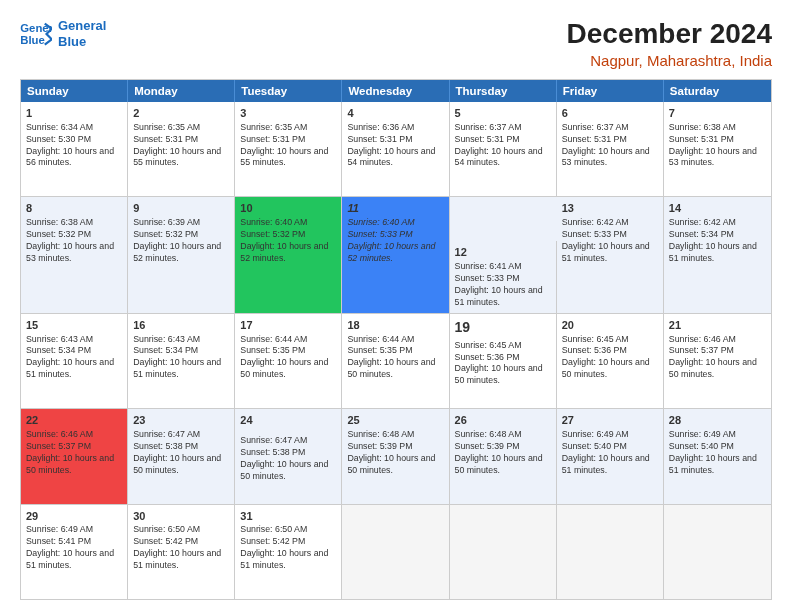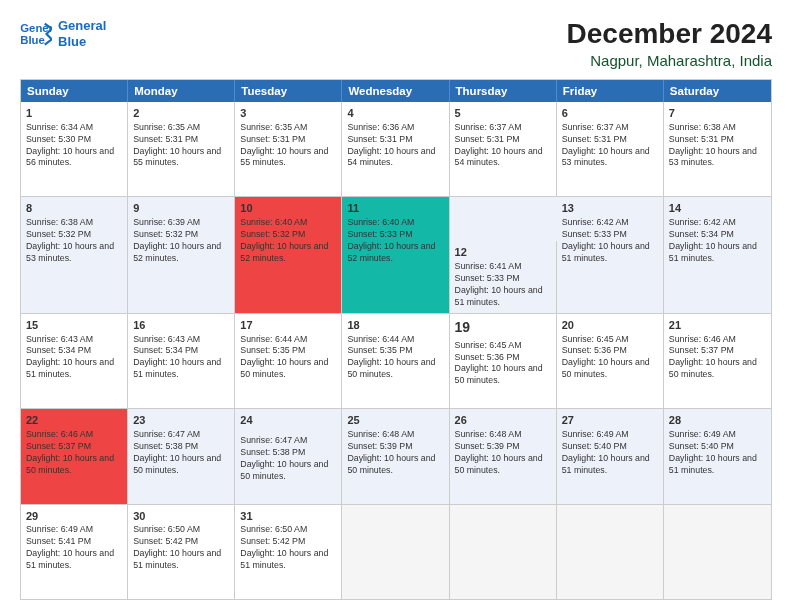--- a/index.html
+++ b/index.html
@@ -35,21 +35,21 @@
     .title-block {
       text-align: right;
     }
     .main-title {
       font-size: 28px;
       font-weight: bold;
       color: #222;
     }
     .subtitle {
       font-size: 15px;
-      color: #14532d;
+      color: #c2410c;
       margin-top: 2px;
     }
     .calendar {
       flex: 1;
       display: flex;
       flex-direction: column;
       border: 1px solid #ccc;
     }
     .cal-header {
       display: grid;
@@ -180,27 +180,27 @@
             <span style="display:block;">Sunrise: 6:38 AM</span>
             <span style="display:block;">Sunset: 5:32 PM</span>
             <span style="display:block;">Daylight: 10 hours and 53 minutes.</span>
           </div>
           <div class="cal-cell" style="background: rgb(237, 242, 250);">
             <span class="day-num" style="font-size:11px;font-weight:bold;display:block;margin-bottom:1px;">9</span>
             <span style="display:block;">Sunrise: 6:39 AM</span>
             <span style="display:block;">Sunset: 5:32 PM</span>
             <span style="display:block;">Daylight: 10 hours and 52 minutes.</span>
           </div>
-          <div class="cal-cell" style="background: #ef4444;">
+          <div class="cal-cell" style="background: #22c55e;">
             <span class="day-num" style="font-size:11px;font-weight:bold;display:block;margin-bottom:1px;">10</span>
             <span style="display:block;">Sunrise: 6:40 AM</span>
             <span style="display:block;">Sunset: 5:32 PM</span>
             <span style="display:block;">Daylight: 10 hours and 52 minutes.</span>
           </div>
-          <div class="cal-cell" style="background: #14b8a6;">
+          <div class="cal-cell" style="background: #3b82f6; font-style: italic;">
             <span class="day-num" style="font-size:11px;font-weight:bold;display:block;margin-bottom:1px;">11</span>
             <span style="display:block;">Sunrise: 6:40 AM</span>
             <span style="display:block;">Sunset: 5:33 PM</span>
             <span style="display:block;">Daylight: 10 hours and 52 minutes.</span>
           </div>
           <div class="cal-cell" style="background: rgb(237, 242, 250); margin-top: 44px;">
             <span class="day-num" style="font-size:11px;font-weight:bold;display:block;margin-bottom:1px;">12</span>
             <span style="display:block;">Sunrise: 6:41 AM</span>
             <span style="display:block;">Sunset: 5:33 PM</span>
             <span style="display:block;">Daylight: 10 hours and 51 minutes.</span>

